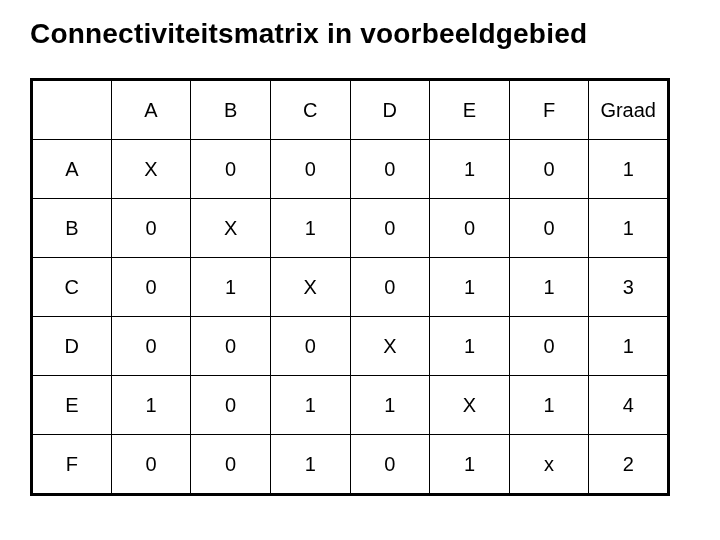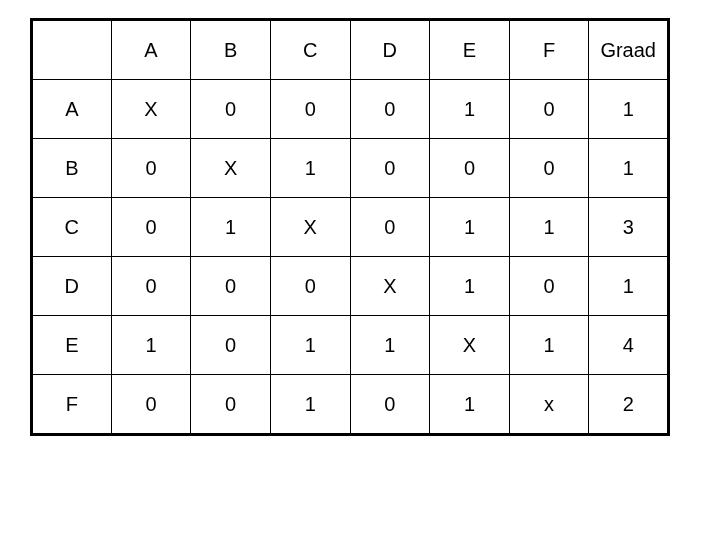--- a/index.html
+++ b/index.html
@@ -43,20 +43,21 @@
     font-weight: normal;
   }
   table.matrix .corner {
     
   }
 </style>
 </head>
 <body>
 
 <div class="slide">
+  <h1 class="title">Connectiviteitsmatrix in voorbeeldgebied</h1>
 
   <table class="matrix">
     <thead>
       <tr>
         <th class="corner"></th>
         <th>A</th>
         <th>B</th>
         <th>C</th>
         <th>D</th>
         <th>E</th>

